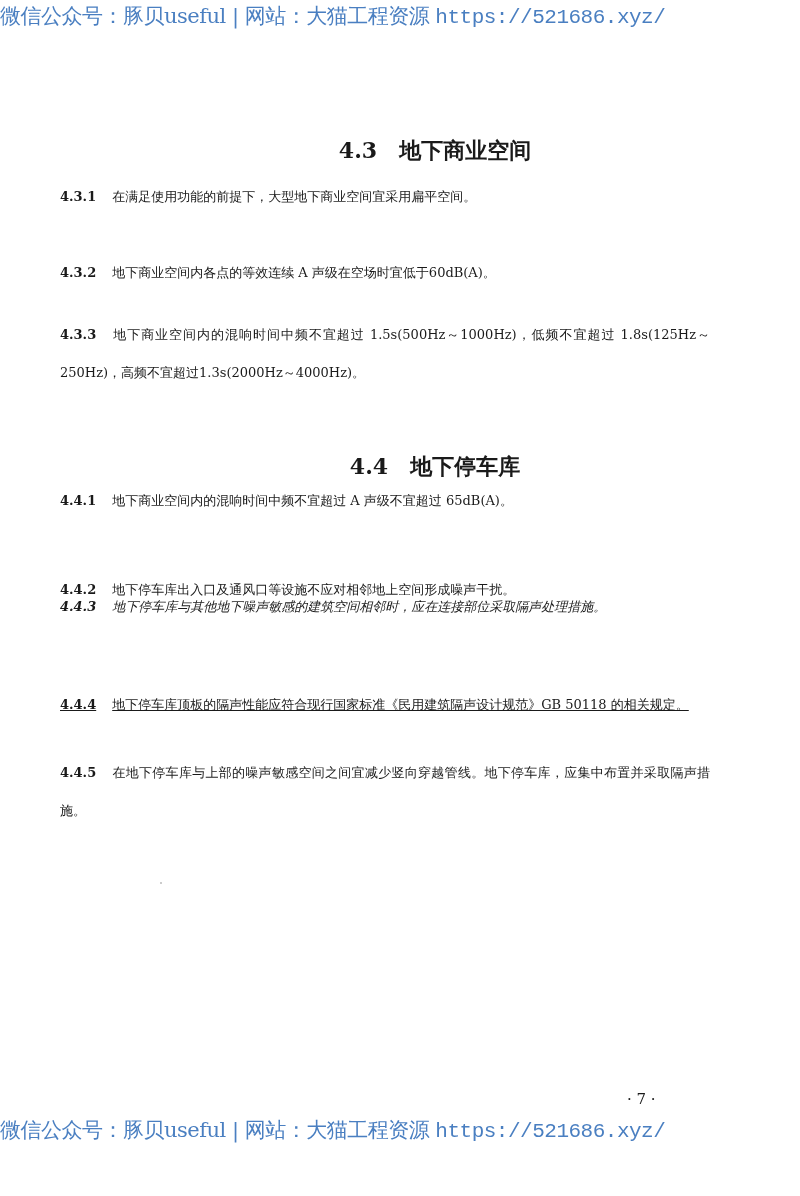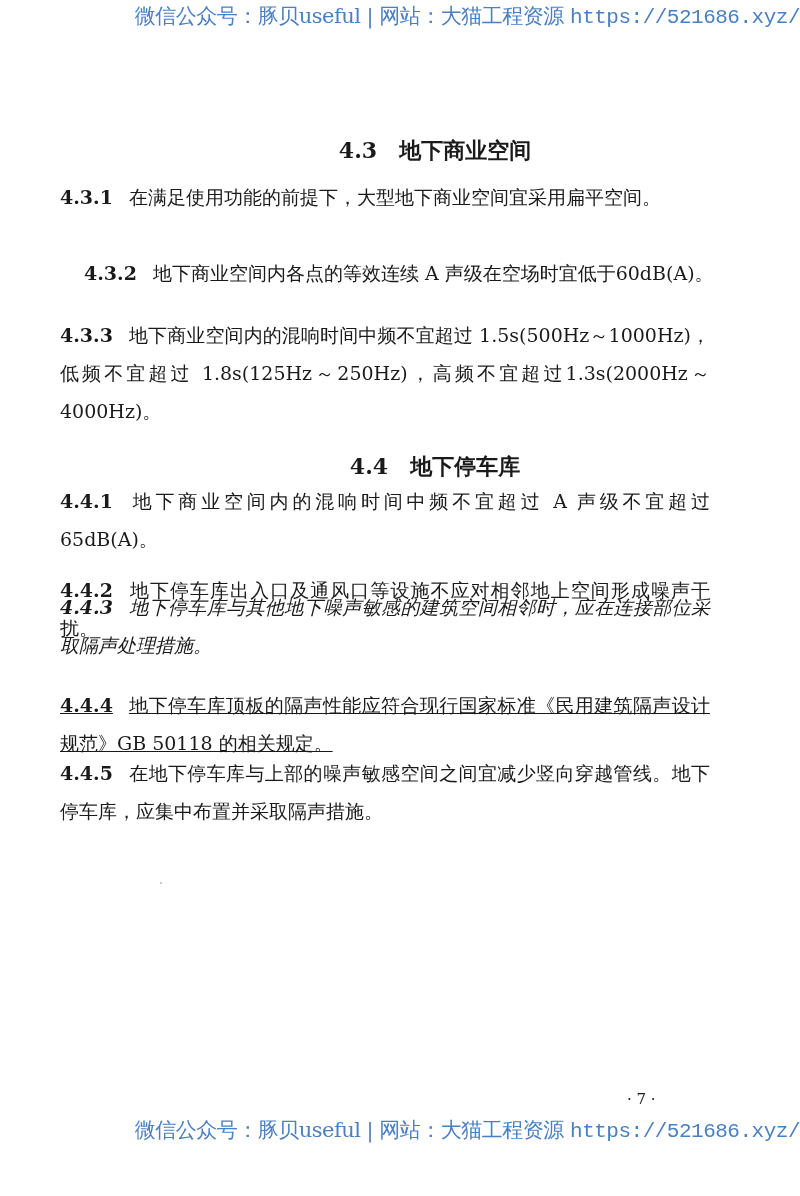--- a/index.html
+++ b/index.html
@@ -1,48 +1,48 @@
 <!DOCTYPE html>
 <html><head>
 <meta charset="utf-8">
 <style>
   html, body { margin:0; padding:0; background:#ffffff; }
   body { width:800px; height:1196px; position:relative; overflow:hidden;
          font-family:"DejaVu Serif", serif; color:#1a1a1a; }
-  .watermark { position:absolute; left:0; width:800px; text-align:right;
+  .watermark { position:absolute; left:0; width:800px; text-align:left;
                color:#4a7fc1; font-size:21px; white-space:nowrap;
                font-family:"DejaVu Serif", serif; letter-spacing:-0.5px; }
   .wm-top { top:2px; }
   .wm-bottom { top:1116px; }
   .wm-url { font-family:"Liberation Mono", monospace; }
   .section-title { position:absolute; left:0; width:800px; text-align:center;
                    font-family:"DejaVu Sans", sans-serif; font-weight:bold; font-size:22px;padding-left:35px; }
   .sec-num { margin-right:22px; font-family:"DejaVu Serif", serif; }
-  .clause { position:absolute; left:60px; width:650px; font-size:19px;
+  .clause { position:absolute; left:60px; width:650px; font-size:13px;
             line-height:38px; text-align:justify; }
   .clause-num { font-weight:bold; font-family:"DejaVu Serif", serif; margin-right:16px; }
   .page-num { position:absolute; top:1090px; left:627px; font-size:15px; }
   .specks { position:absolute; left:160px; top:882px; width:2px; height:2px; background:#ccc; }
 </style>
 </head>
 <body>
 
 <div class="watermark wm-top">
   <span>微信公众号：豚贝useful | 网站：大猫工程资源</span>
   <span class="wm-url">https://521686.xyz/</span>
 </div>
 
 <div class="section-title" style="top:136px;">
   <span class="sec-num">4.3</span><span>地下商业空间</span>
 </div>
 
 <div class="clause" style="top:178px;">
   <span class="clause-num">4.3.1</span><span>在满足使用功能的前提下，大型地下商业空间宜采用扁平空间。</span>
 </div>
-<div class="clause" style="top:254px;margin-left:24px;">
+<div class="clause" style="top:254px;">
   <span class="clause-num">4.3.2</span><span>地下商业空间内各点的等效连续 A 声级在空场时宜低于60dB(A)。</span>
 </div>
 <div class="clause" style="top:316px;">
   <span class="clause-num">4.3.3</span><span>地下商业空间内的混响时间中频不宜超过 1.5s(500Hz～1000Hz)，低频不宜超过 1.8s(125Hz～250Hz)，高频不宜超过1.3s(2000Hz～4000Hz)。</span>
 </div>
 
 <div class="section-title" style="top:452px;">
   <span class="sec-num">4.4</span><span>地下停车库</span>
 </div>
 

